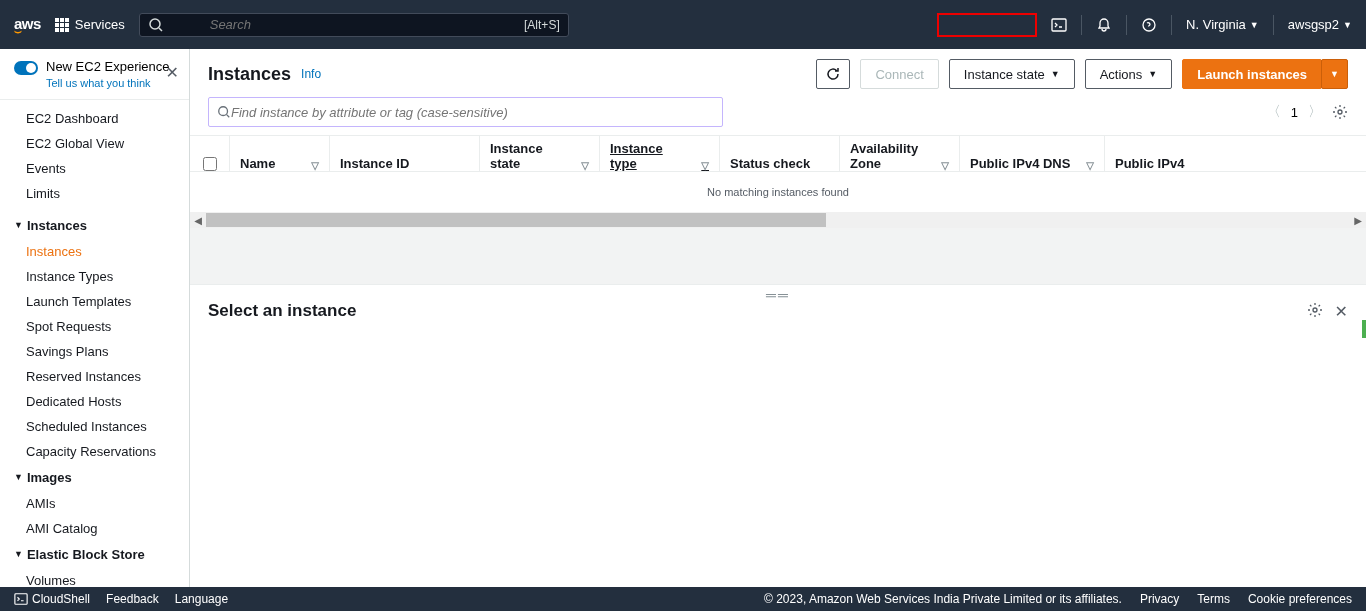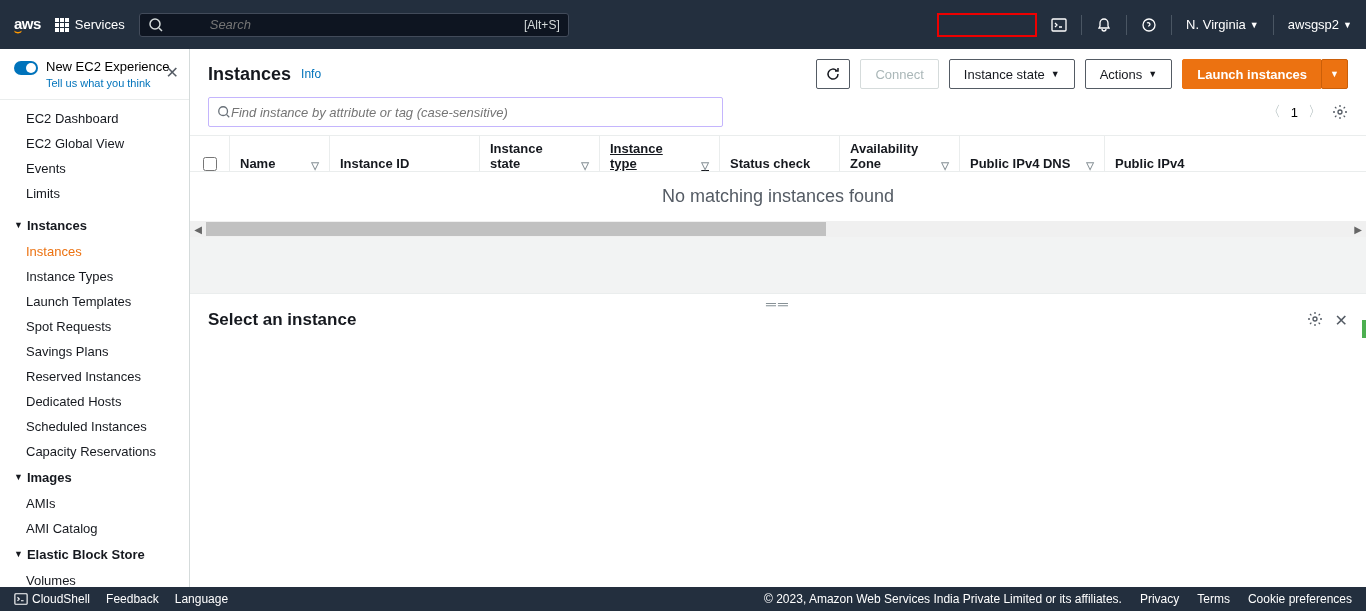--- a/index.html
+++ b/index.html
@@ -70,21 +70,21 @@
 .pager-num { font-size: 13px; }
 .gear { cursor: pointer; color: #545b64; font-size: 16px; }
 
 .table-wrap { background: #fff; border-top: 1px solid #eaeded; }
 .table-head { display: flex; height: 36px; align-items: center; border-bottom: 1px solid #eaeded; font-size: 13px; font-weight: 600; color: #16191f; }
 .th { display: flex; align-items: flex-end; padding: 0 10px; border-right: 1px solid #eaeded; height: 100%; gap: 15px; }
 .th:last-child { border-right: none; }
 .th .sort { color: #879196; font-size: 10px; margin-left: auto; }
 .th-check { width: 40px; justify-content: center; }
 .th-check input { width: 14px; height: 14px; }
-.no-match { text-align: center; padding: 14px 0; font-size: 18px; color: #545b64; background: #fff; }
+.no-match { text-align: center; padding: 14px 0; font-size: 11px; color: #545b64; background: #fff; }
 
 .hscroll { height: 16px; background: #f0f0f0; position: relative; }
 .hscroll-thumb { position: absolute; left: 16px; top: 1px; height: 14px; width: 620px; background: #c1c1c1; }
 .hscroll-arrow { position: absolute; top: 0; width: 16px; height: 16px; display: flex; align-items: center; justify-content: center; font-size: 10px; color: #666; }
 .hscroll-arrow.left { left: 0; }
 .hscroll-arrow.right { right: 0; }
 
 .gap { height: 56px; background: #f2f3f3; }
 
 .detail-panel { background: #fff; flex: 1; border-top: 1px solid #eaeded; position: relative; }

